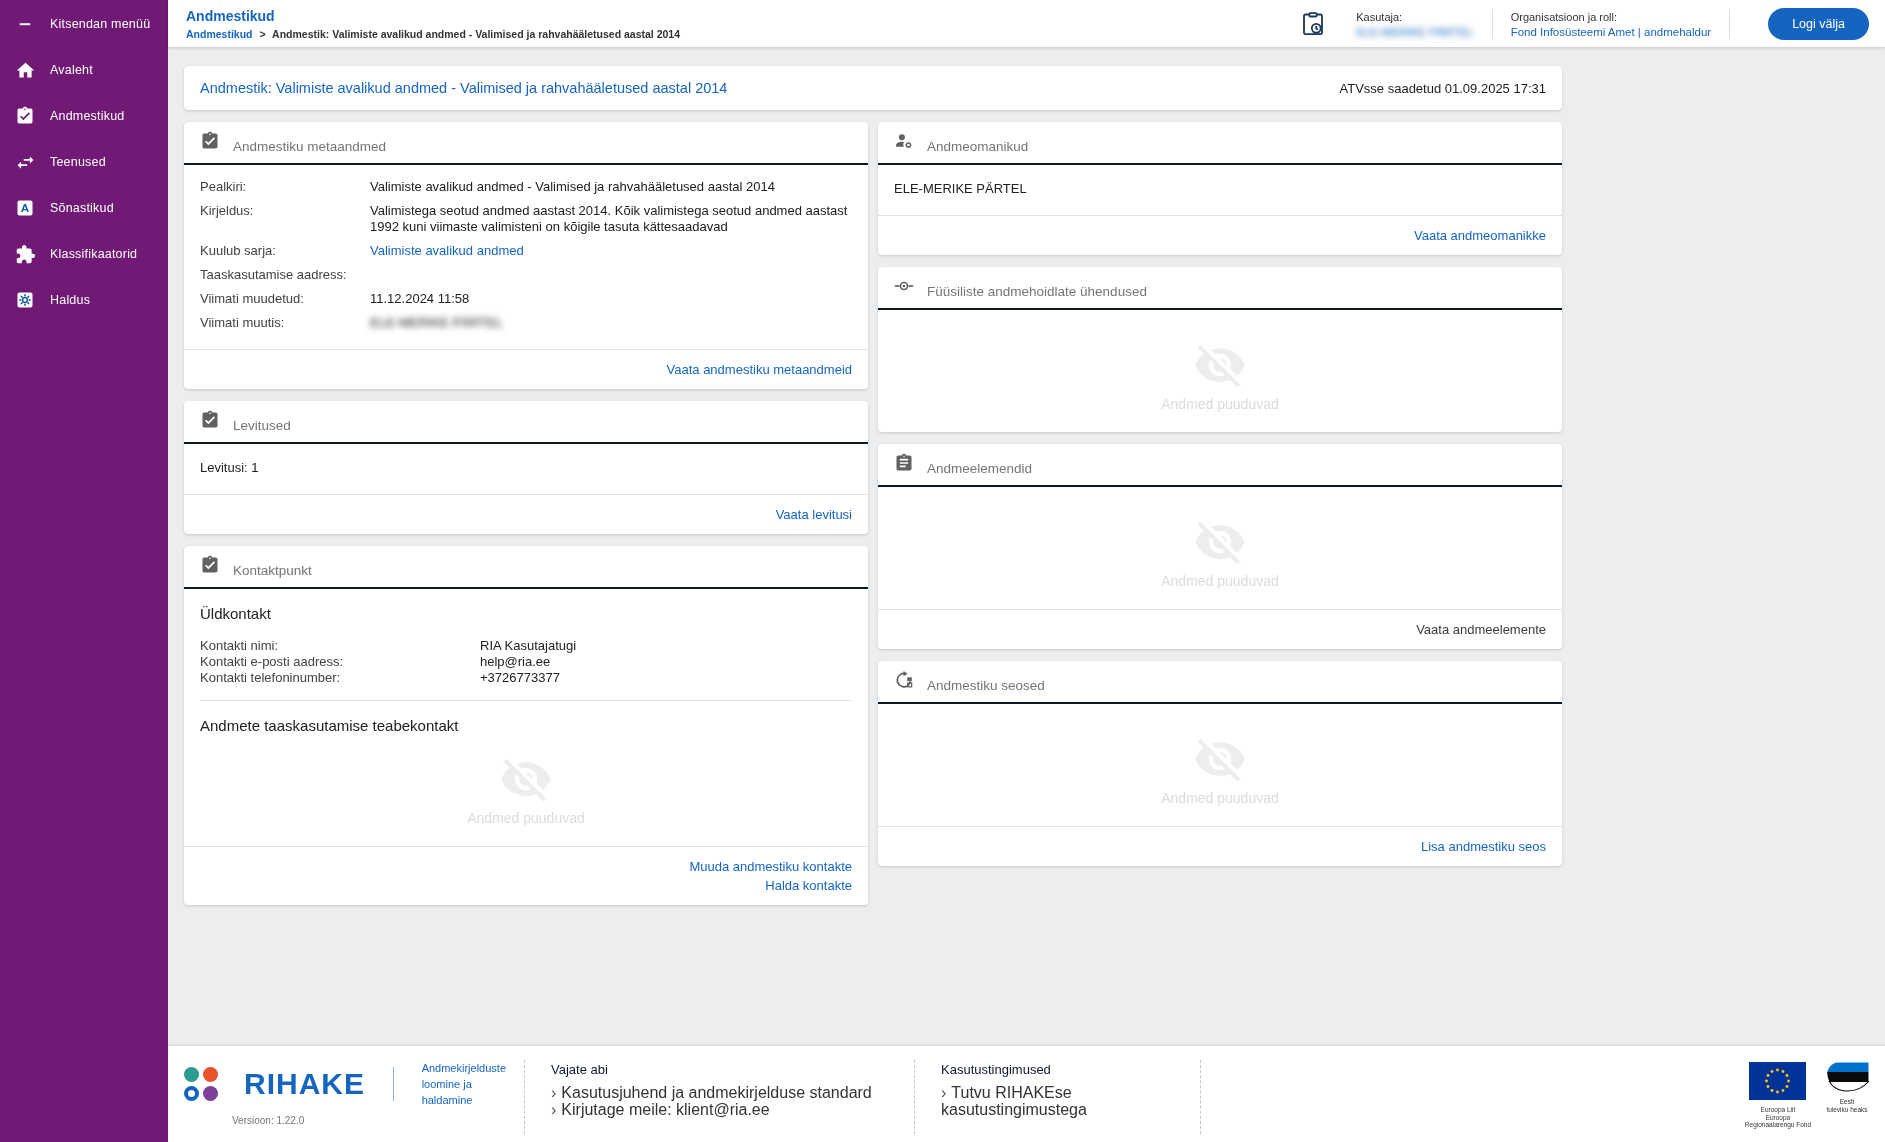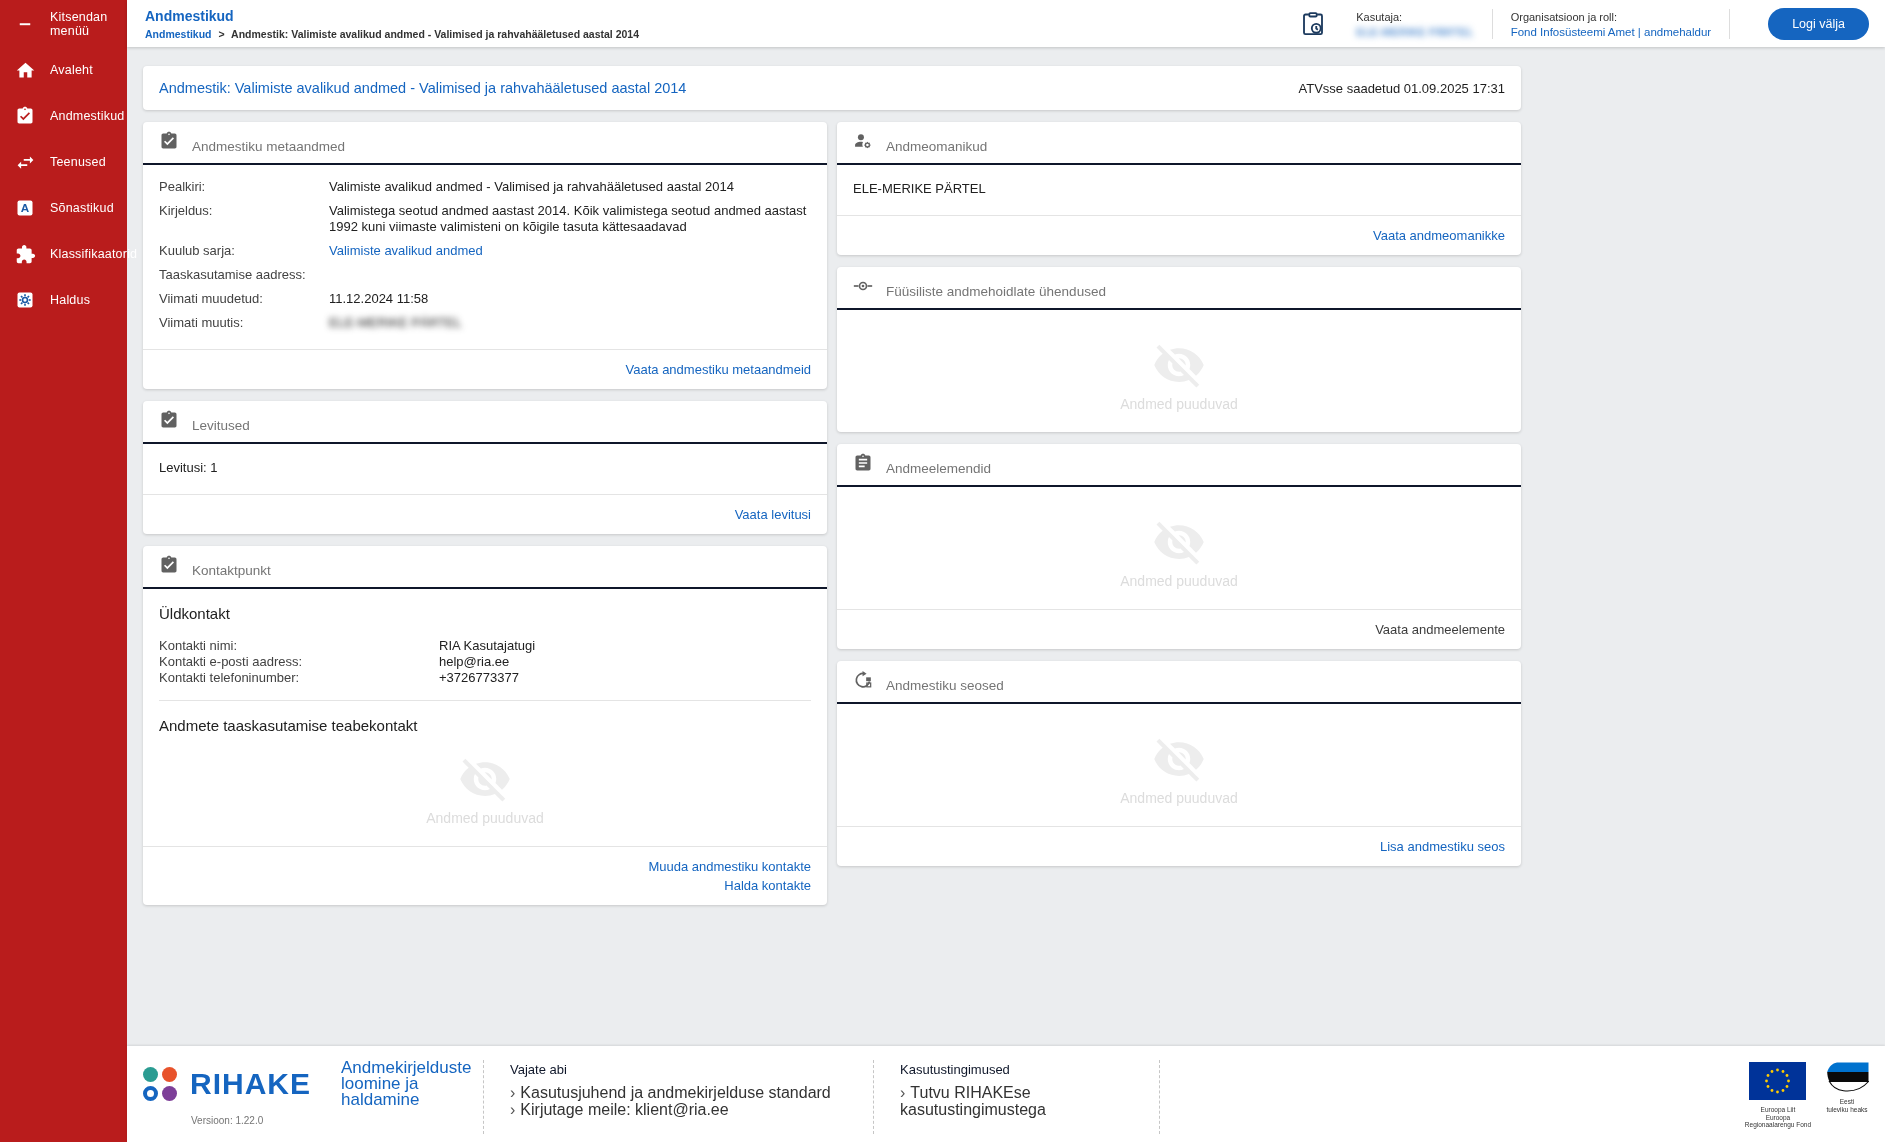--- a/index.html
+++ b/index.html
@@ -4,21 +4,21 @@
 <style>
   * { box-sizing: border-box; margin: 0; padding: 0; }
   html,body { width:1885px; height:1142px; }
   body {
     font-family: "Liberation Sans", sans-serif;
     background:#ebedef; color:#212121; overflow:hidden;
   }
   .app { display:flex; width:1885px; height:1142px; }
 
   
-  .sidebar { width:127px; background:#b91c1c; flex-shrink:0; padding-top:1px; }
+  .sidebar { width:168px; background:#701a75; flex-shrink:0; padding-top:1px; }
   .nav-item { height:46px; display:flex; align-items:center; padding:0 8px 0 13px; gap:13px; color:#fff; cursor:pointer; }
   .nav-icon { width:24px; display:flex; justify-content:center; align-items:center; flex-shrink:0; }
   .nav-label { font-size:12.5px; font-weight:500; letter-spacing:.2px; line-height:14px; }
 
   
   .main { flex:1; display:flex; flex-direction:column; min-width:0; }
   .topbar { height:47px; background:#fff; display:flex; justify-content:space-between; padding:0 16px 0 18px; box-shadow:0 1px 3px rgba(0,0,0,.18); position:relative; z-index:3; }
   .topbar-left { padding-top:8px; }
   .topbar-title { color:#1565c0; font-size:14px; font-weight:700; }
   .breadcrumb { font-size:10.5px; font-weight:700; color:#333; margin-top:4px; white-space:nowrap; }
@@ -59,30 +59,30 @@
   .section-heading { font-size:15px; color:#212121; margin:2px 0 16px; }
   .divider-h { border-top:1px solid #e4e4e4; margin:14px 0 16px; }
 
   .empty-state { display:flex; flex-direction:column; align-items:center; justify-content:center; padding:14px 0 10px; }
   .empty-state svg { fill:#ededed; }
   .empty-text { color:#dcdcdc; font-size:14px; margin-top:4px; }
 
   
   .footer { height:96px; background:#fff; box-shadow:0 -1px 2px rgba(0,0,0,.10); display:flex; padding:14px 16px 8px; position:relative; z-index:2; }
   .f-brand { width:322px; flex-shrink:0; }
-  .brand-row { display:flex; align-items:center; gap:13px; cursor:pointer; }
+  .brand-row { display:flex; align-items:center; gap:26px; cursor:pointer; }
   .dots { display:grid; grid-template-columns:15px 15px; grid-gap:4px; }
   .dot { width:15px; height:15px; border-radius:50%; }
   .dot.teal { background:#2b9c92; }
   .dot.orange { background:#e8532c; }
   .dot.ring { background:#fff; border:4.5px solid #1565c0; }
   .dot.purple { background:#7d3f98; }
   .wordmark { font-size:30px; color:#1565c0; font-weight:600; letter-spacing:1px; line-height:30px; }
   .brand-sep { width:1px; height:34px; background:#8fb4d9; margin:0 2px; }
-  .tagline { color:#1565c0; font-size:17px; line-height:16px; }
+  .tagline { color:#1565c0; font-size:11px; line-height:16px; }
   .version { font-size:10px; color:#757575; margin:7px 0 0 48px; }
   .f-sec { border-left:1px dashed #c6c6c6; padding:2px 10px 0 26px; margin-left:18px; }
   .f-sec.help { width:372px; }
   .f-sec.terms { width:268px; }
   .f-spacer { border-left:1px dashed #c6c6c6; margin-left:18px; flex:1; }
   .f-head { color:#0f172a; font-size:13px; margin-bottom:7px; cursor:pointer; }
   .f-item { font-size:16px; color:#333; line-height:17px; cursor:pointer; }
   .f-item::before { content:"\203A"; color:#555; margin-right:5px; }
   .logos { display:flex; gap:14px; align-items:flex-start; margin-top:2px; }
   .logo-block { text-align:center; cursor:default; }

